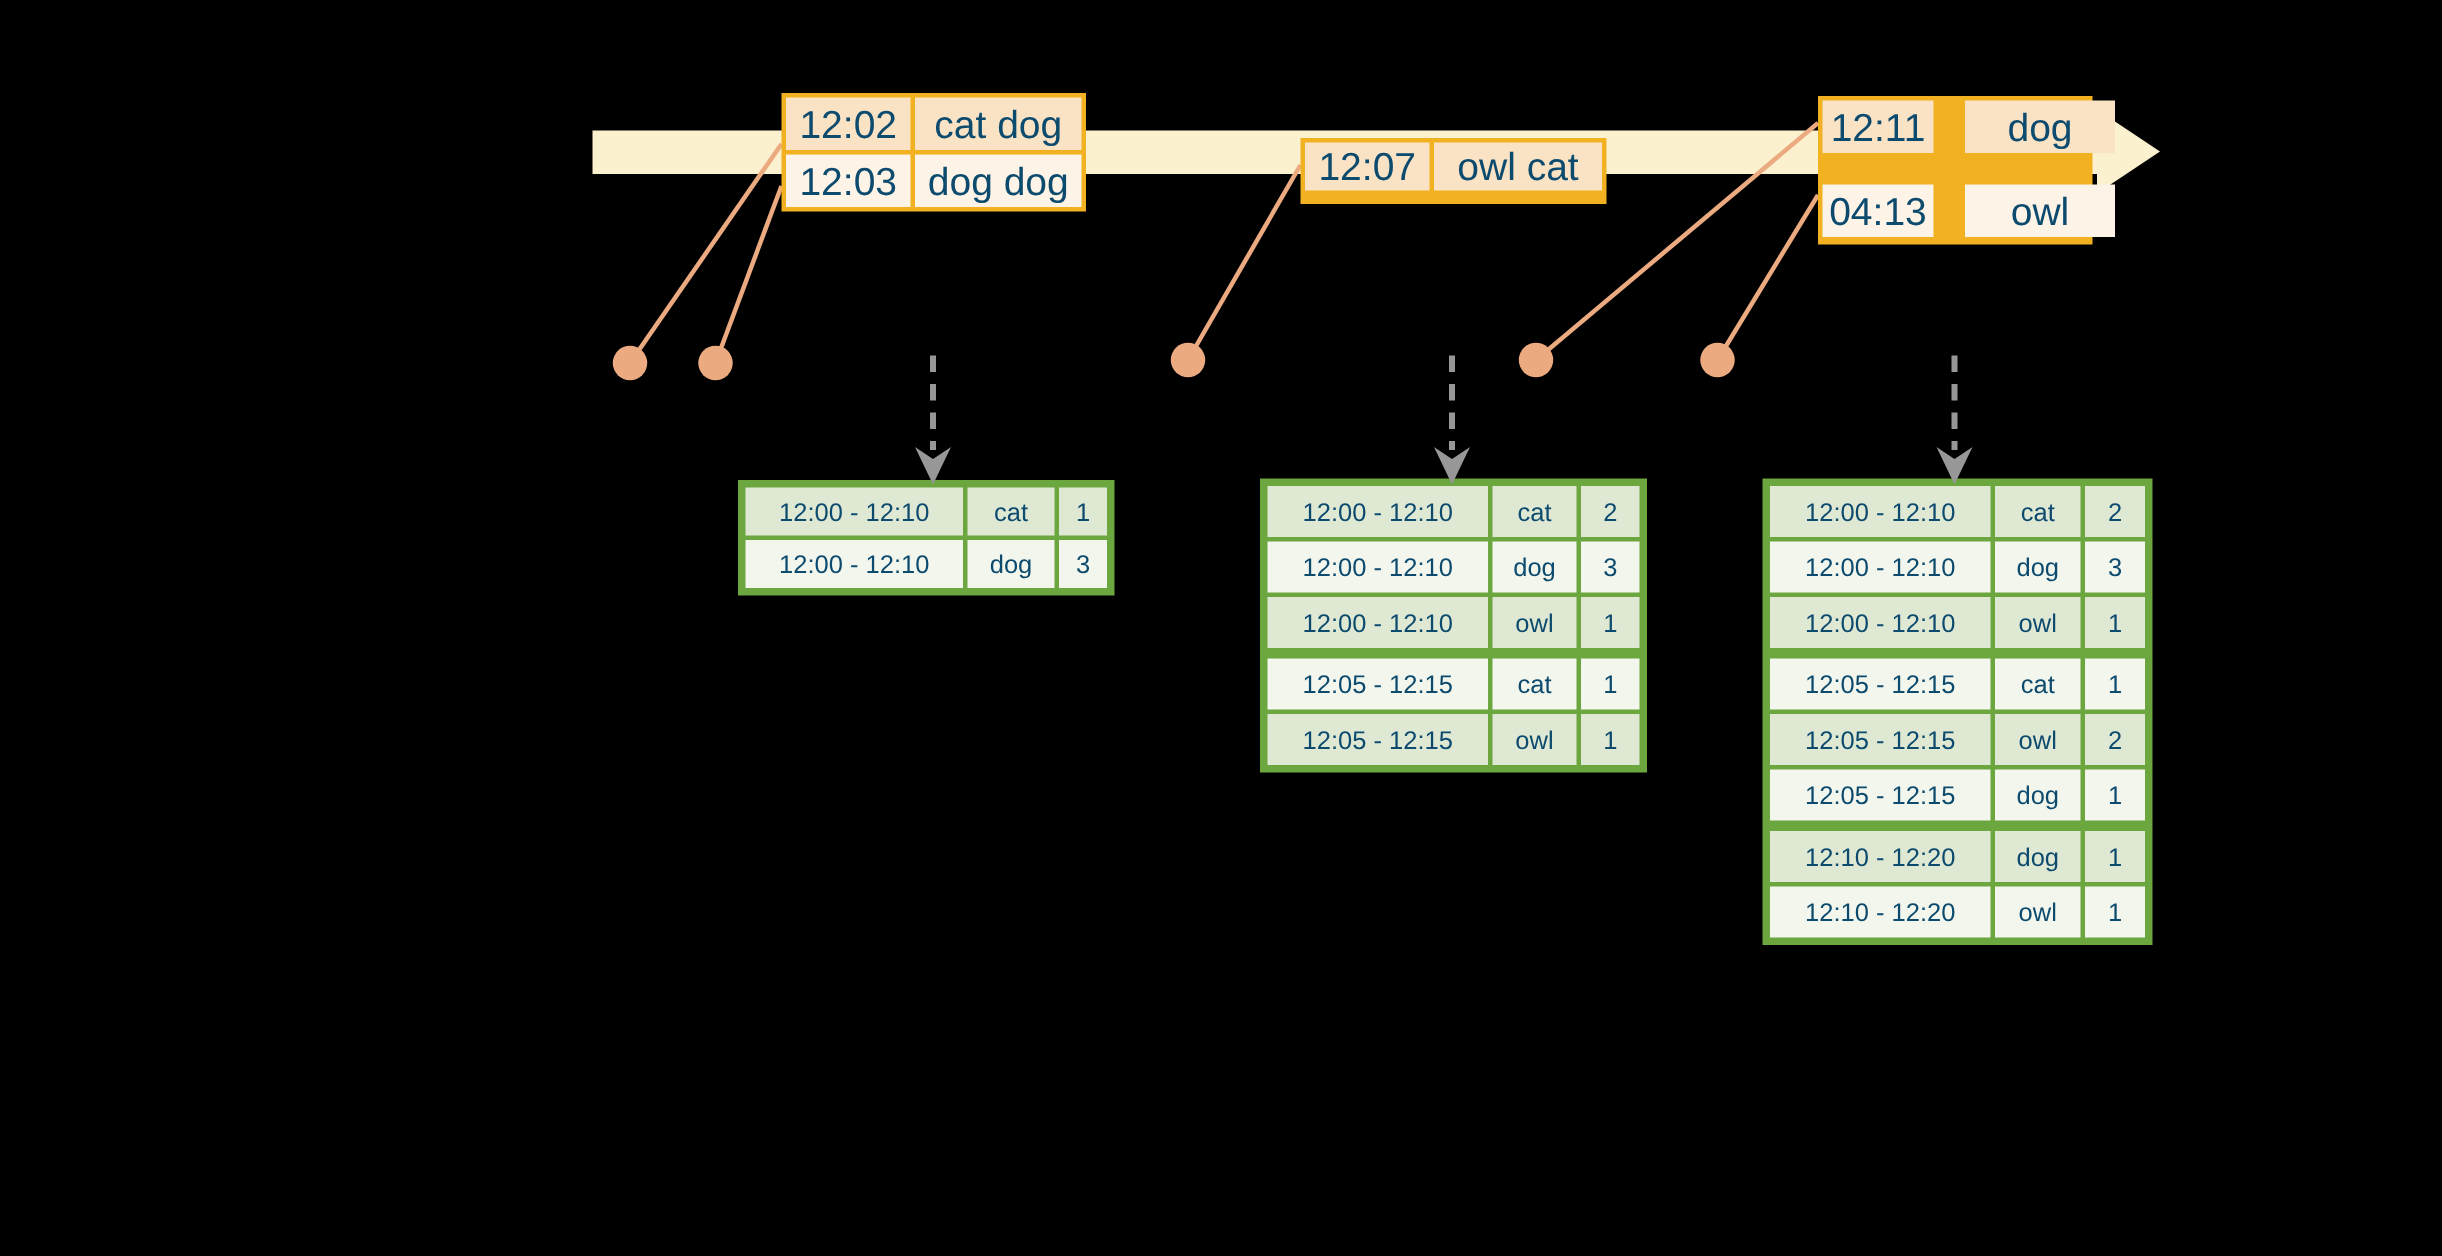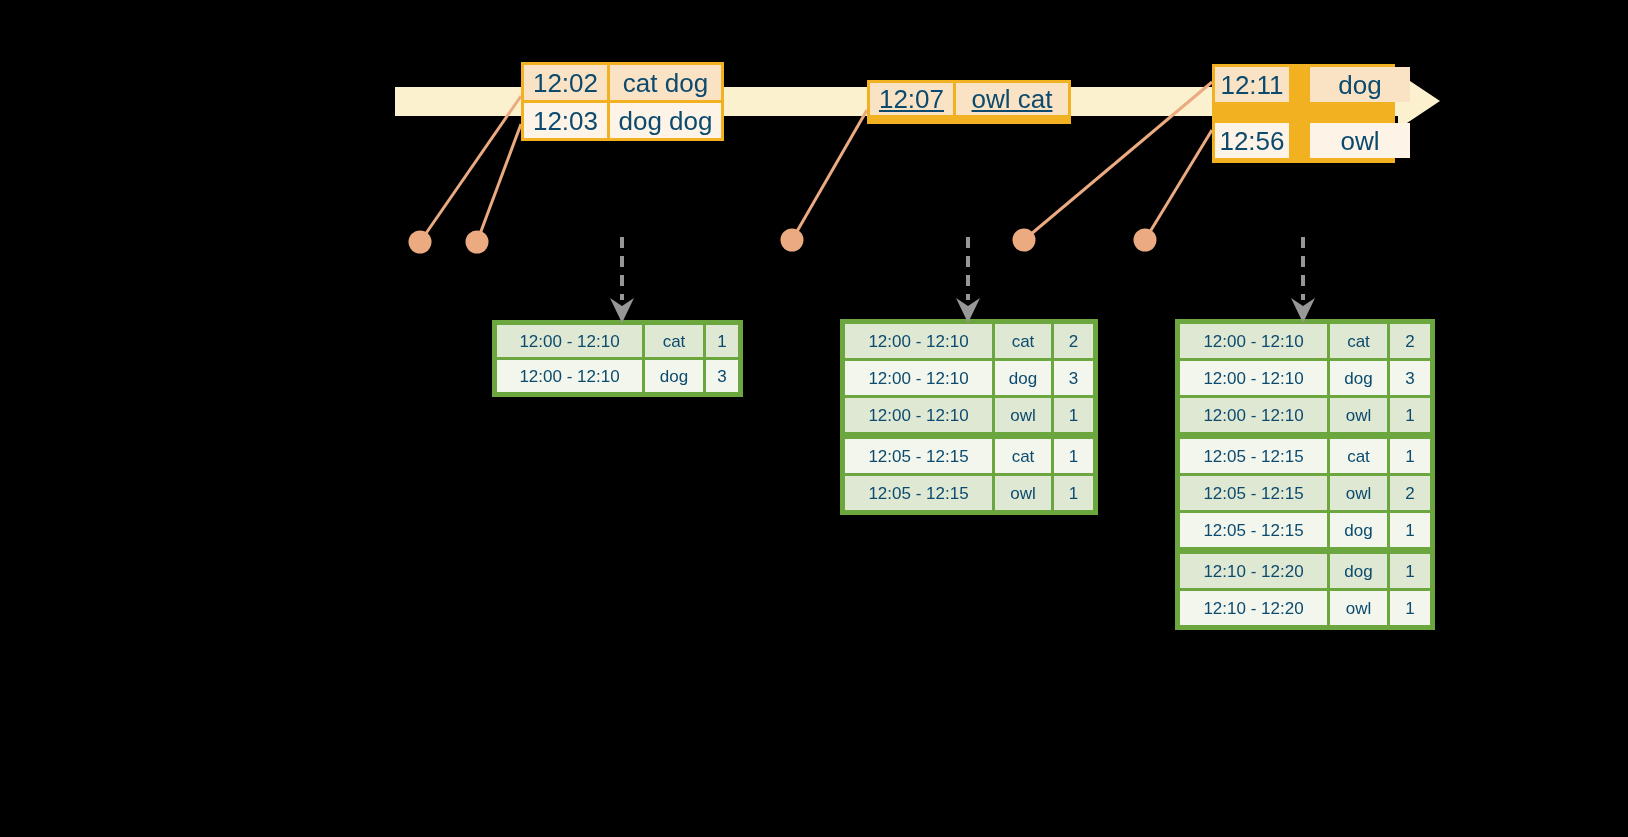--- a/index.html
+++ b/index.html
@@ -23,21 +23,21 @@
   .rtable .cell{height:34px;display:flex;align-items:center;justify-content:center;
                 font-size:17px;line-height:1;}
   #rtable-1 .rrow{grid-template-columns:145px 58px 32px;}
   #rtable-2 .rrow{grid-template-columns:147px 56px 39px;}
   #rtable-3 .rrow{grid-template-columns:147px 57px 40px;}
   #rtable-1 .cell{height:32px;}
   .g-dark{background:#dfe8d3;}
   .g-light{background:#f2f6ed;}
 
   #itable-1{left:521px;top:62px;width:203px;height:79px;grid-template-columns:83px 111px;grid-auto-rows:35px;}
-  #itable-2{left:867px;top:80px;width:204px;height:44px;grid-template-columns:83px 112px;grid-auto-rows:32px;text-decoration:underline;}
+  #itable-2{left:867px;top:92px;width:204px;height:44px;grid-template-columns:83px 112px;grid-auto-rows:32px;}
   #itable-3{left:1212px;top:64px;width:183px;height:99px;grid-template-columns:74px 100px;grid-auto-rows:35px;gap:21px;}
 
   #rtable-1{left:492px;top:320px;}
   #rtable-2{left:840px;top:319px;}
   #rtable-3{left:1175px;top:319px;}
 </style>
 </head>
 <body>
 
 <div class="stage">
@@ -70,21 +70,21 @@
   </div>
 
   <div class="itable" id="itable-2">
     <div class="cell fill-a">12:07</div>
     <div class="cell fill-a">owl cat</div>
   </div>
 
   <div class="itable" id="itable-3">
     <div class="cell fill-a">12:11</div>
     <div class="cell fill-a">dog</div>
-    <div class="cell fill-b">12:56</div>
+    <div class="cell fill-b">04:13</div>
     <div class="cell fill-b">owl</div>
   </div>
 
   <div class="rtable" id="rtable-1">
     <div class="rrow">
       <div class="cell g-dark">12:00 - 12:10</div>
       <div class="cell g-dark">cat</div>
       <div class="cell g-dark">1</div>
     </div>
     <div class="rrow">

